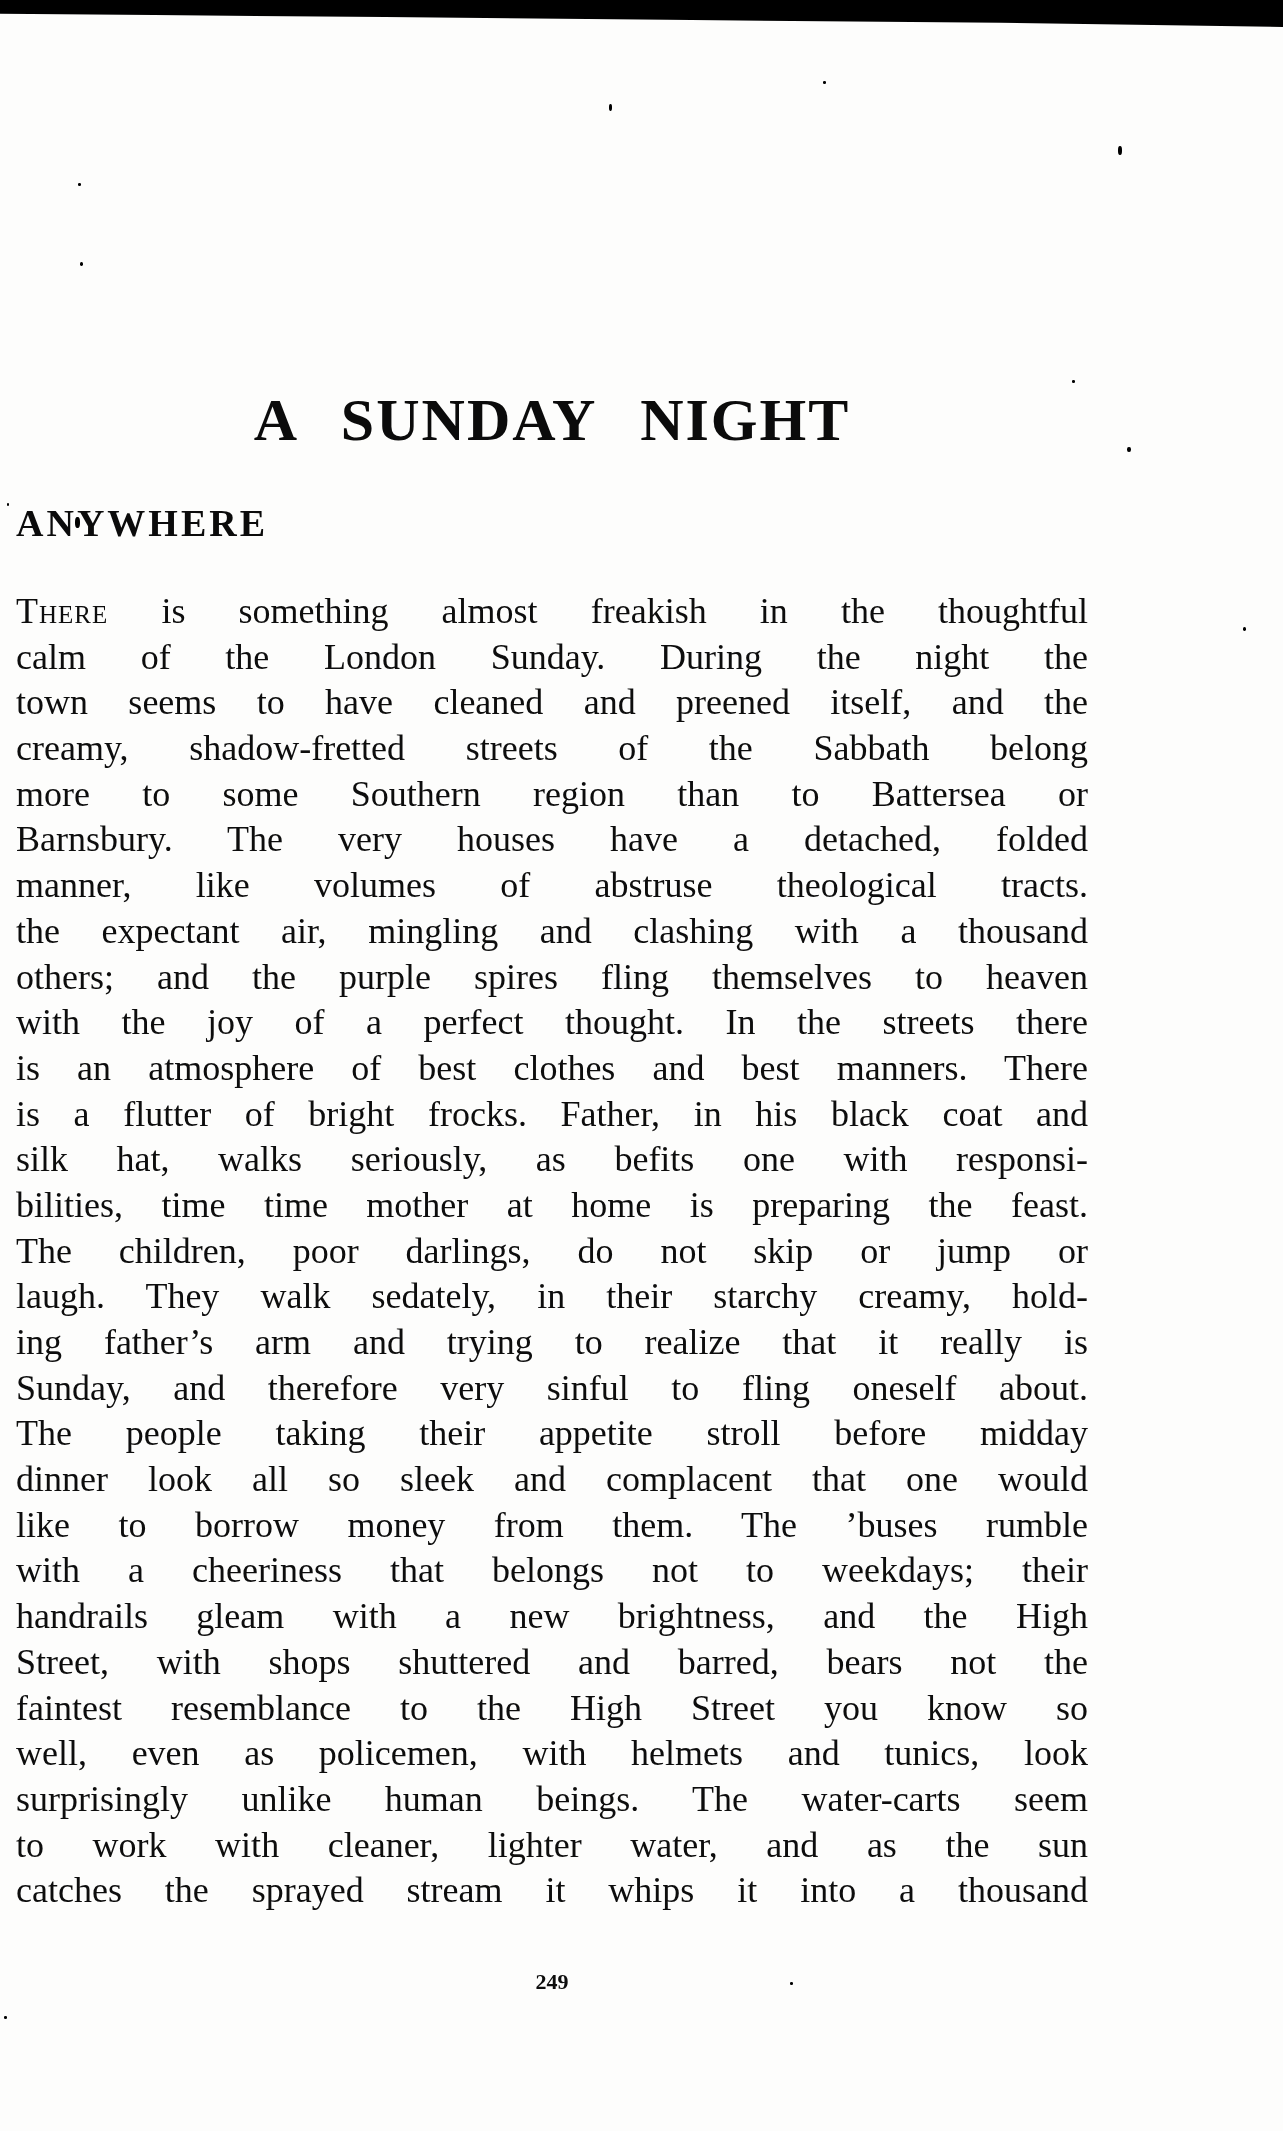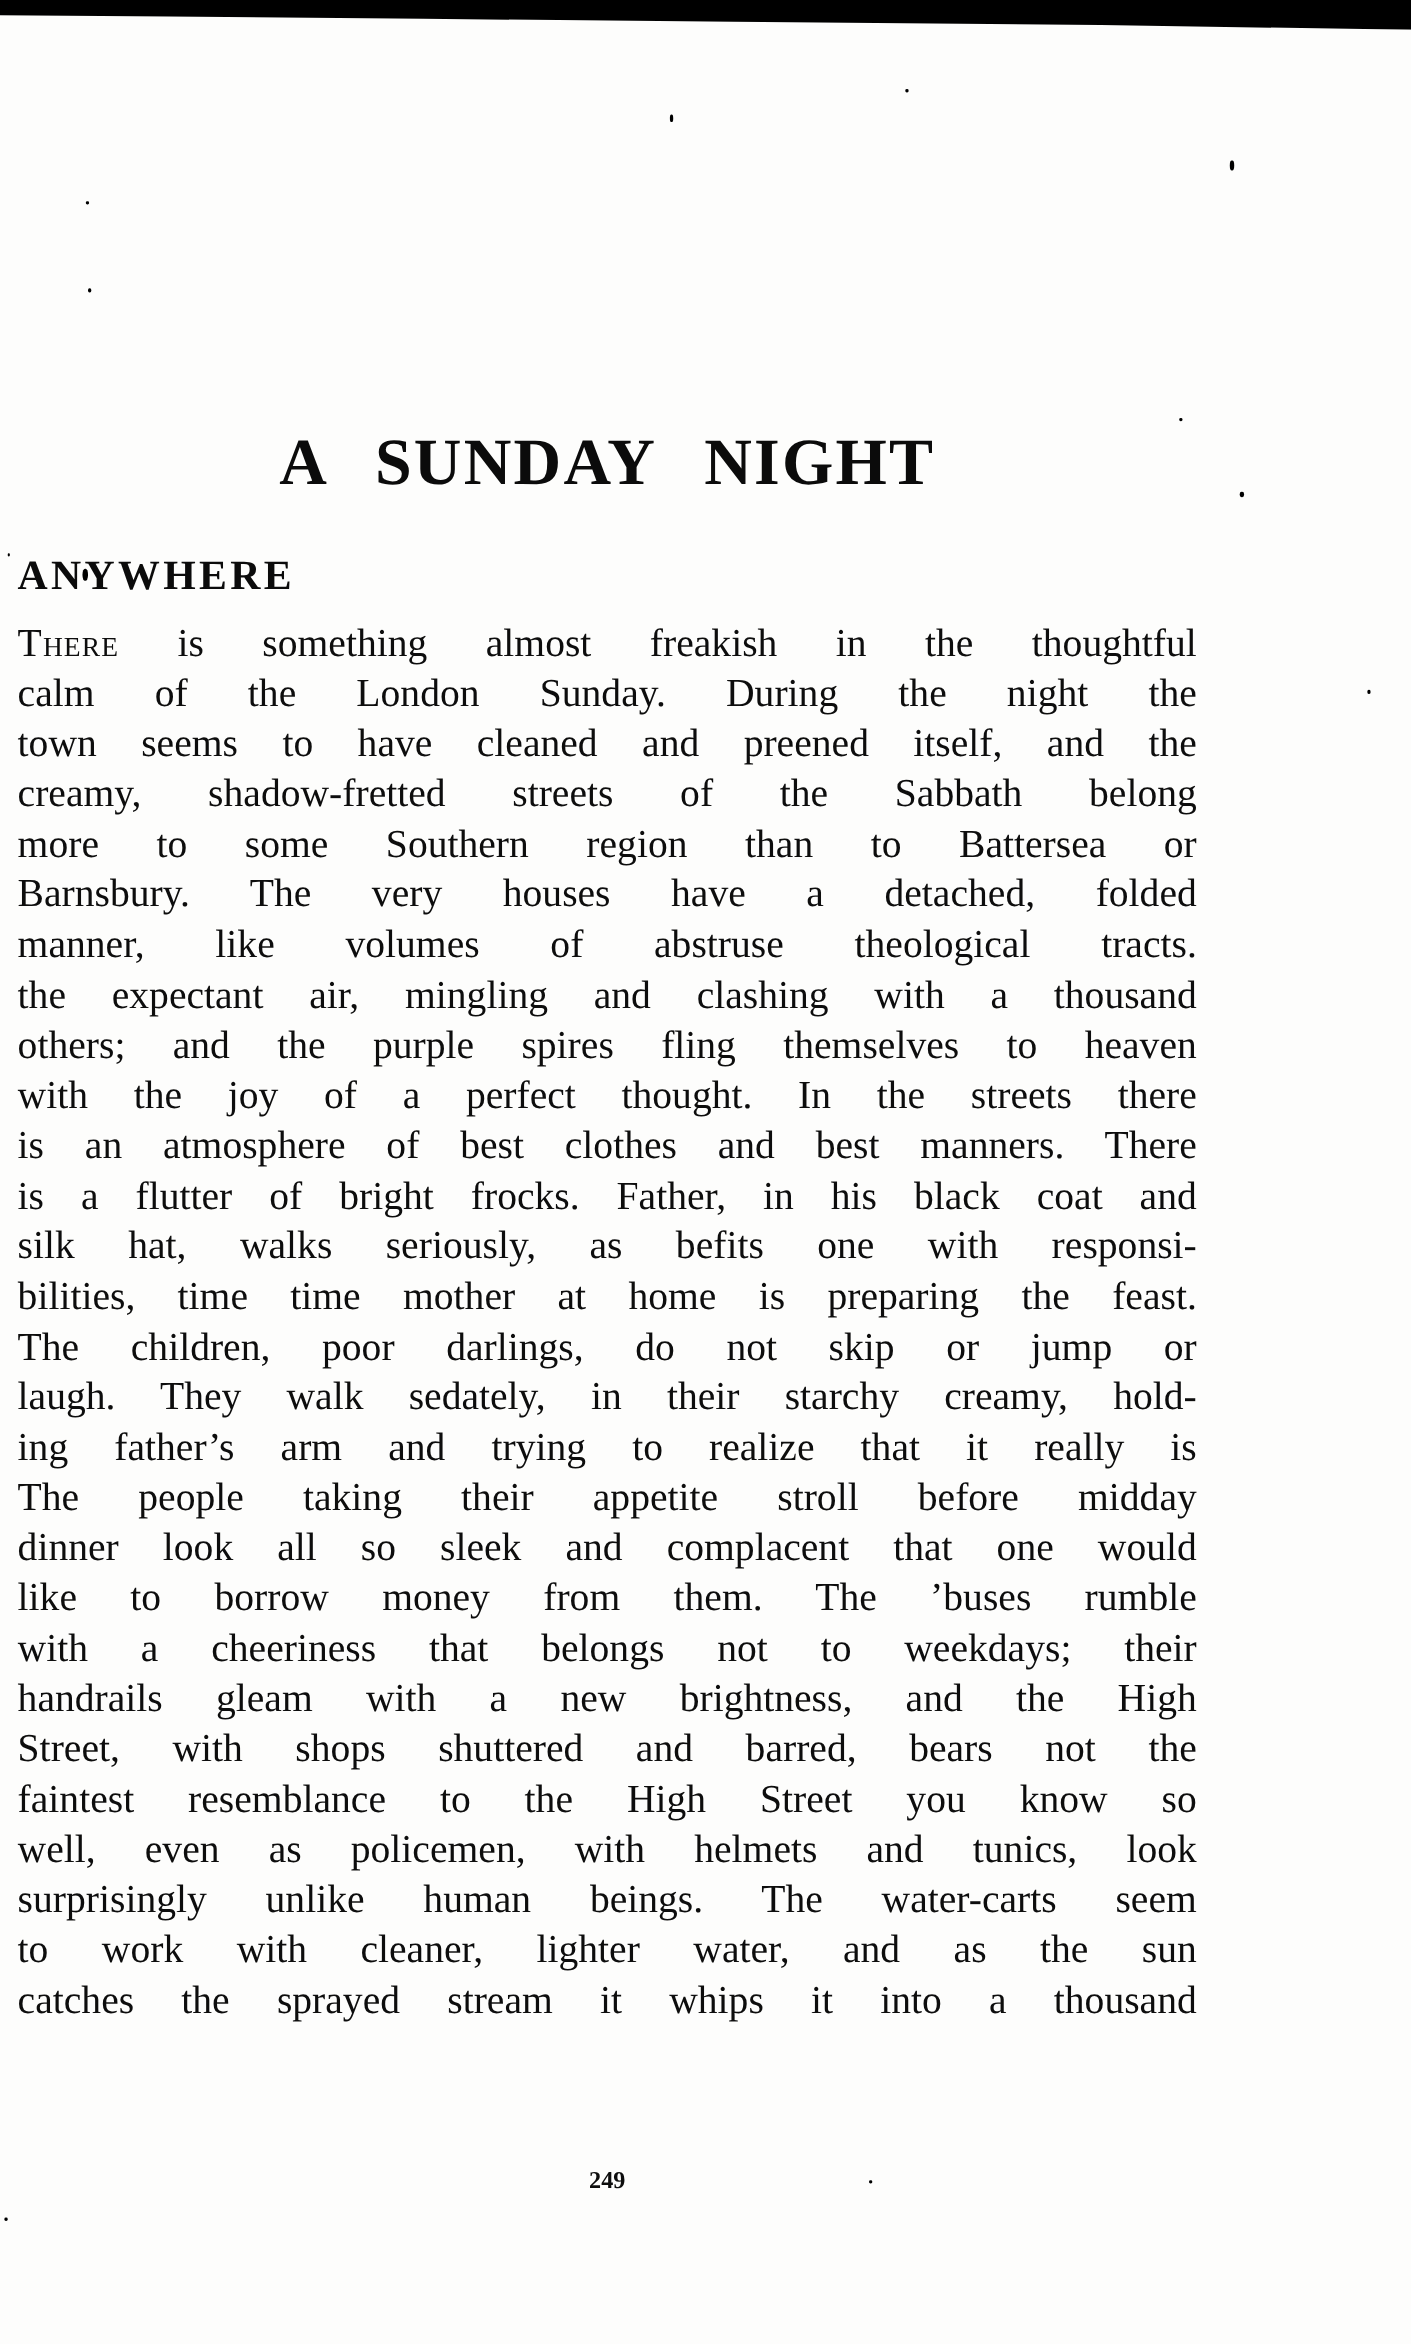--- a/index.html
+++ b/index.html
@@ -44,21 +44,21 @@
     left: 16px;
     width: 1072px;
     font-size: 38px;
     line-height: 38px;
     font-weight: bold;
     letter-spacing: 3px;
     color: #0b0b0b;
   }
   .body-text {
     position: absolute;
-    top: 562px;
+    top: 589px;
     left: 16px;
     width: 1072px;
     font-size: 36px;
     line-height: 45.7px;
   }
   .line {
     text-align: justify;
     text-align-last: justify;
     height: 45.7px;
     overflow: hidden;
@@ -107,20 +107,21 @@
       <div class="line">the expectant air, mingling and clashing with a thousand</div>
       <div class="line">others; and the purple spires fling themselves to heaven</div>
       <div class="line">with the joy of a perfect thought.  In the streets there</div>
       <div class="line">is an atmosphere of best clothes and best manners.  There</div>
       <div class="line">is a flutter of bright frocks.  Father, in his black coat and</div>
       <div class="line">silk hat, walks seriously, as befits one with responsi-</div>
       <div class="line">bilities, time time mother at home is preparing the feast.</div>
       <div class="line">The children, poor darlings, do not skip or jump or</div>
       <div class="line">laugh.  They walk sedately, in their starchy creamy, hold-</div>
       <div class="line">ing father’s arm and trying to realize that it really is</div>
+      <div class="line">Sunday, and therefore very sinful to fling oneself about.</div>
       <div class="line">The people taking their appetite stroll before midday</div>
       <div class="line">dinner look all so sleek and complacent that one would</div>
       <div class="line">like to borrow money from them.  The ’buses rumble</div>
       <div class="line">with a cheeriness that belongs not to weekdays; their</div>
       <div class="line">handrails gleam with a new brightness, and the High</div>
       <div class="line">Street, with shops shuttered and barred, bears not the</div>
       <div class="line">faintest resemblance to the High Street you know so</div>
       <div class="line">well, even as policemen, with helmets and tunics, look</div>
       <div class="line">surprisingly unlike human beings.  The water-carts seem</div>
       <div class="line">to work with cleaner, lighter water, and as the sun</div>

